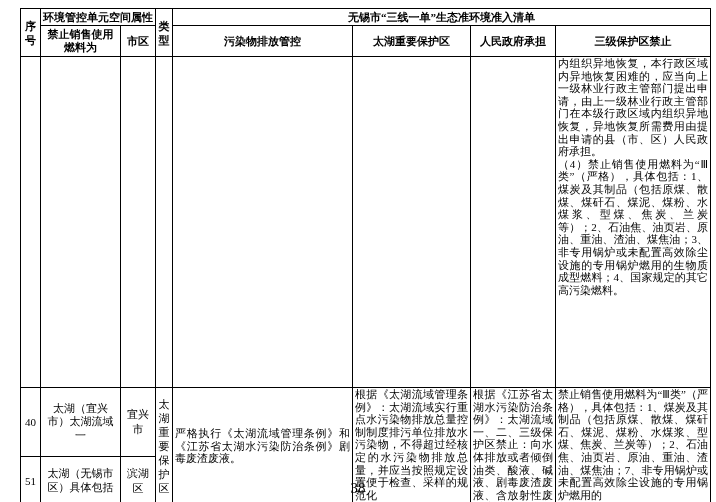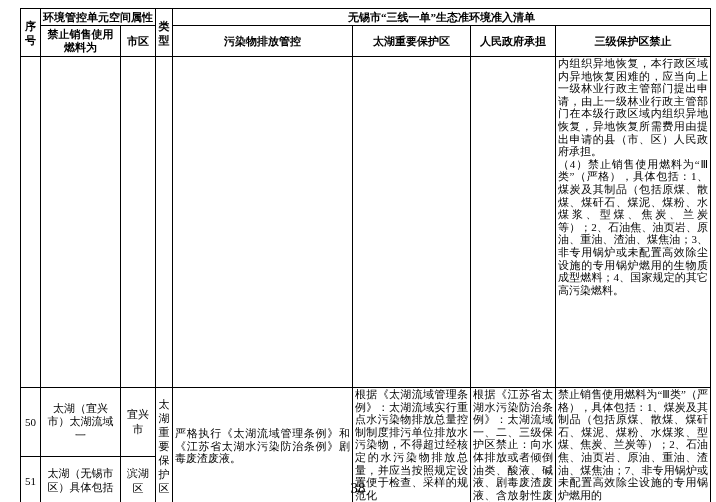--- a/index.html
+++ b/index.html
@@ -105,21 +105,21 @@
       <td></td>
       <td class="vtop">
         <div class="clip clip-cont body-text">
           <p class="para">内组织异地恢复，本行政区域内异地恢复困难的，应当向上一级林业行政主管部门提出申请，由上一级林业行政主管部门在本级行政区域内组织异地恢复，异地恢复所需费用由提出申请的县（市、区）人民政府承担。</p>
           <p class="para">（4）禁止销售使用燃料为“Ⅲ类”（严格），具体包括：1、煤炭及其制品（包括原煤、散煤、煤矸石、煤泥、煤粉、水煤浆、型煤、焦炭、兰炭等）；2、石油焦、油页岩、原油、重油、渣油、煤焦油；3、非专用锅炉或未配置高效除尘设施的专用锅炉燃用的生物质成型燃料；4、国家规定的其它高污染燃料。</p>
         </div>
       </td>
     </tr>
 
     <tr style="height:69px">
-      <td class="center">50</td>
+      <td class="center">40</td>
       <td class="name-cell">太湖（宜兴市）太湖流域一</td>
       <td class="center">宜兴市</td>
       <td rowspan="2" class="vertical-text">
         <div class="clip clip-merged flex-center" style="flex-direction:column;">
           <span>太湖重要保护区</span>
         </div>
       </td>
       <td rowspan="2">
         <div class="clip clip-merged flex-center">
           <span class="body-text">严格执行《太湖流域管理条例》和《江苏省太湖水污染防治条例》剧毒废渣废液。</span>

